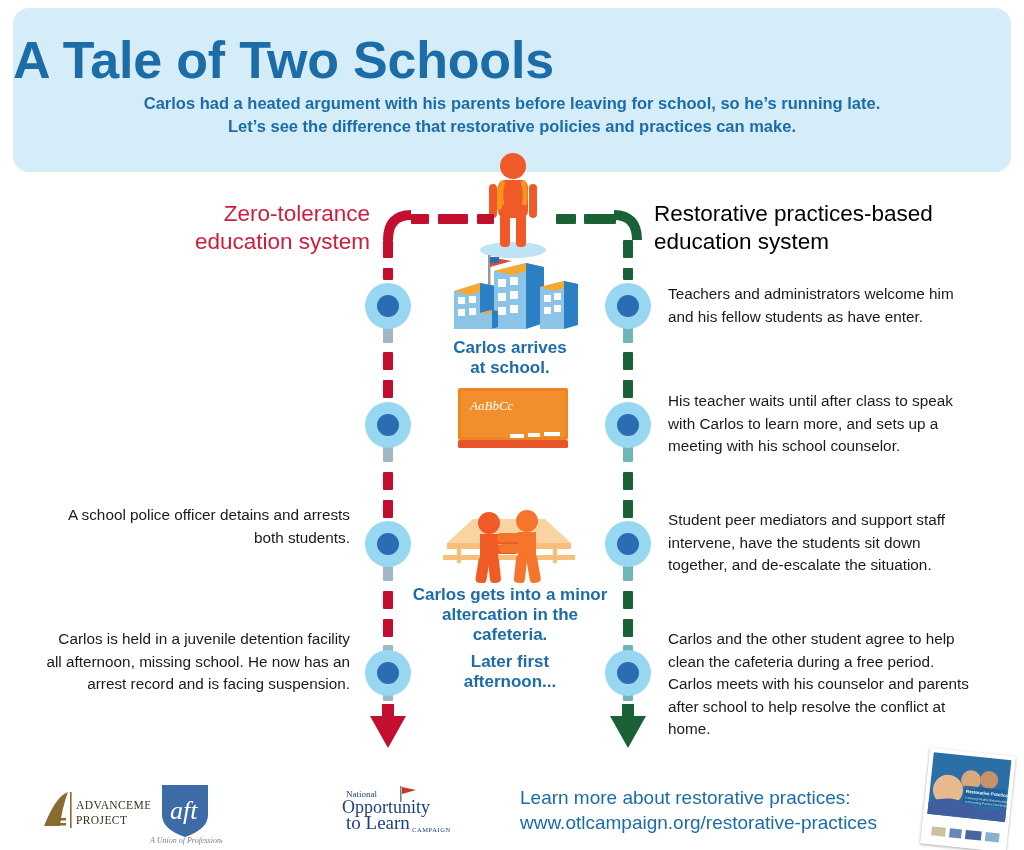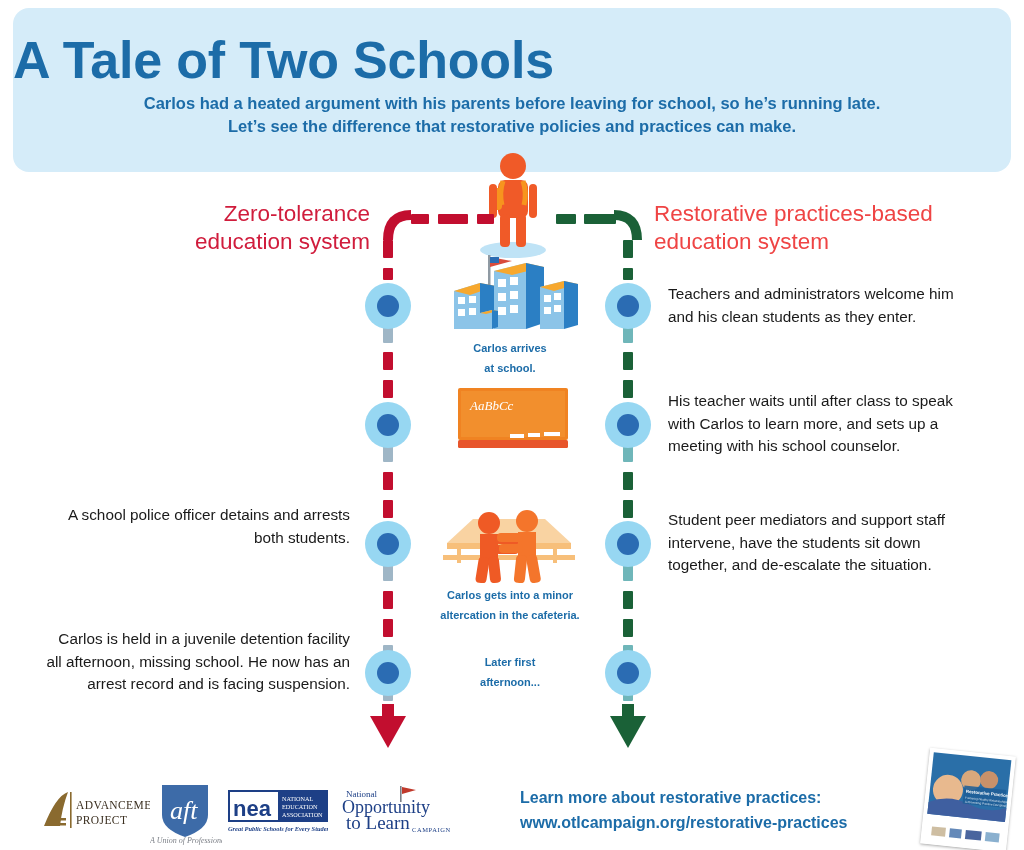--- a/index.html
+++ b/index.html
@@ -24,21 +24,21 @@
   .subtitle{
     position:absolute;left:49px;top:84px;width:900px;text-align:center;
     font-size:16.5px;font-weight:bold;color:#1c6ca8;line-height:23px;
   }
 
   
   .col-head{
     position:absolute;font-size:22.5px;line-height:28px;
   }
   .col-head.left{left:130px;top:200px;width:240px;text-align:right;color:#d01c3c;}
-  .col-head.right{left:654px;top:200px;width:330px;text-align:left;color:#ef4444;}
+  .col-head.right{left:654px;top:200px;width:330px;text-align:left;color:#000000;}
 
   
   .rail{position:absolute;width:10px;}
   .rail.left{left:383px;}
   .rail.right{left:623px;}
   .dash{position:absolute;width:10px;height:18px;border-radius:1px;}
   .dash.red{background:#c20e2f;}
   .dash.green{background:#1a6137;}
   .hdash{position:absolute;height:10px;border-radius:1px;}
   .hdash.red{background:#c20e2f;}
@@ -68,28 +68,28 @@
   
   .step-text{
     position:absolute;font-size:15.3px;line-height:22.5px;color:#1a1a1a;
   }
   .step-text.left{text-align:right;}
   .step-text.right{text-align:left;}
 
   
   .center-cap{
     position:absolute;text-align:center;color:#1c6ca8;
-    font-size:11px;line-height:20px;font-weight:bold;
+    font-size:17px;line-height:20px;font-weight:bold;
   }
   .icon-wrap{position:absolute;}
 
   
   .cta{
     position:absolute;left:520px;top:785px;width:420px;
-    font-size:16px;font-weight:bold;line-height:25px;color:#1c6ca8;
+    font-size:19px;font-weight:normal;line-height:25px;color:#1c6ca8;
   }
   .logo{position:absolute;}
   .logo-ap{left:40px;top:790px;}
   .logo-aft{left:150px;top:783px;}
   .logo-nea{left:228px;top:790px;}
   .logo-otl{left:338px;top:785px;}
 
   .brochure{
     position:absolute;left:925px;top:752px;width:86px;height:96px;
     transform:rotate(6deg);
@@ -229,23 +229,24 @@
   <div class="node" style="left:605px;top:521px;">
       <div class="core"></div>
     </div>
   <div class="node" style="left:605px;top:650px;">
       <div class="core"></div>
     </div>
 
   <div class="step-text left" style="left:60px;top:504px;width:290px;">A school police officer detains and arrests both students.</div>
   <div class="step-text left" style="left:45px;top:628px;width:305px;">Carlos is held in a juvenile detention facility all afternoon, missing school. He now has an arrest record and is facing suspension.</div>
 
-  <div class="step-text right" style="left:668px;top:283px;width:305px;">Teachers and administrators welcome him and his clean students as they enter.</div>
+  <div class="step-text right" style="left:668px;top:283px;width:305px;">Teachers and administrators welcome him and his fellow students as have enter.</div>
   <div class="step-text right" style="left:668px;top:390px;width:310px;">His teacher waits until after class to speak with Carlos to learn more, and sets up a meeting with his school counselor.</div>
   <div class="step-text right" style="left:668px;top:509px;width:290px;">Student peer mediators and support staff intervene, have the students sit down together, and de-escalate the situation.</div>
+  <div class="step-text right" style="left:668px;top:628px;width:305px;">Carlos and the other student agree to help clean the cafeteria during a free period. Carlos meets with his counselor and parents after school to help resolve the conflict at home.</div>
 
   <div class="icon-wrap" style="left:440px;top:253px;width:142px;height:82px;">
     <svg width="142" height="82" viewBox="0 0 142 82">
 
       <rect x="48" y="2" width="2.5" height="64" fill="#8f9aa3"></rect>
       <path d="M50 4 L72 8 L50 14 Z" fill="#d94b3c"></path>
       <rect x="50" y="4" width="9" height="6" fill="#2b6cb3"></rect>
 
       <path d="M14 38 L40 30 L40 76 L14 76 Z" fill="#8cc4e8"></path>
       <path d="M14 38 L40 30 L56 33 L30 42 Z" fill="#f7a82e"></path>
@@ -348,31 +349,20 @@
   </div>
 
   <div class="logo logo-aft">
     <svg width="72" height="62" viewBox="0 0 72 62">
       <path d="M12 2 H58 V32 Q58 46 35 54 Q12 46 12 32 Z" fill="#3d6ba8"></path>
       <text x="20" y="36" font-family="Liberation Serif, serif" font-style="italic" font-size="26" fill="#ffffff">aft</text>
       <text x="0" y="60" font-family="Liberation Serif, serif" font-style="italic" font-size="8" fill="#7b7f86">A Union of Professionals</text>
     </svg>
   </div>
 
-  <div class="logo logo-nea">
-    <svg width="100" height="44" viewBox="0 0 100 44">
-      <rect x="0" y="0" width="100" height="32" fill="#1d3f86"></rect>
-      <rect x="2" y="2" width="48" height="28" fill="#ffffff"></rect>
-      <text x="5" y="26" font-family="Liberation Sans, sans-serif" font-weight="bold" font-size="22" fill="#1d3f86">nea</text>
-      <text x="54" y="11" font-family="Liberation Serif, serif" font-size="6.2" fill="#ffffff">NATIONAL</text>
-      <text x="54" y="19" font-family="Liberation Serif, serif" font-size="6.2" fill="#ffffff">EDUCATION</text>
-      <text x="54" y="27" font-family="Liberation Serif, serif" font-size="6.2" fill="#ffffff">ASSOCIATION</text>
-      <text x="0" y="41" font-family="Liberation Serif, serif" font-style="italic" font-weight="bold" font-size="6.4" fill="#1d3f86">Great Public Schools for Every Student</text>
-    </svg>
-  </div>
 
   <div class="logo logo-otl">
     <svg width="112" height="48" viewBox="0 0 112 48">
       <text x="8" y="12" font-family="Liberation Serif, serif" font-size="9" fill="#1d3f86">National</text>
       <rect x="62" y="1" width="1.6" height="16" fill="#7b7f86"></rect>
       <path d="M64 2 L78 5 L64 9 Z" fill="#c0392b"></path>
       <text x="4" y="28" font-family="Liberation Serif, serif" font-size="18" fill="#1d3f86">Opportunity</text>
       <text x="8" y="44" font-family="Liberation Serif, serif" font-size="19" fill="#1d3f86">to Learn</text>
       <text x="74" y="47" font-family="Liberation Serif, serif" font-size="6.5" fill="#1d3f86" letter-spacing="0.6">CAMPAIGN</text>
     </svg>

